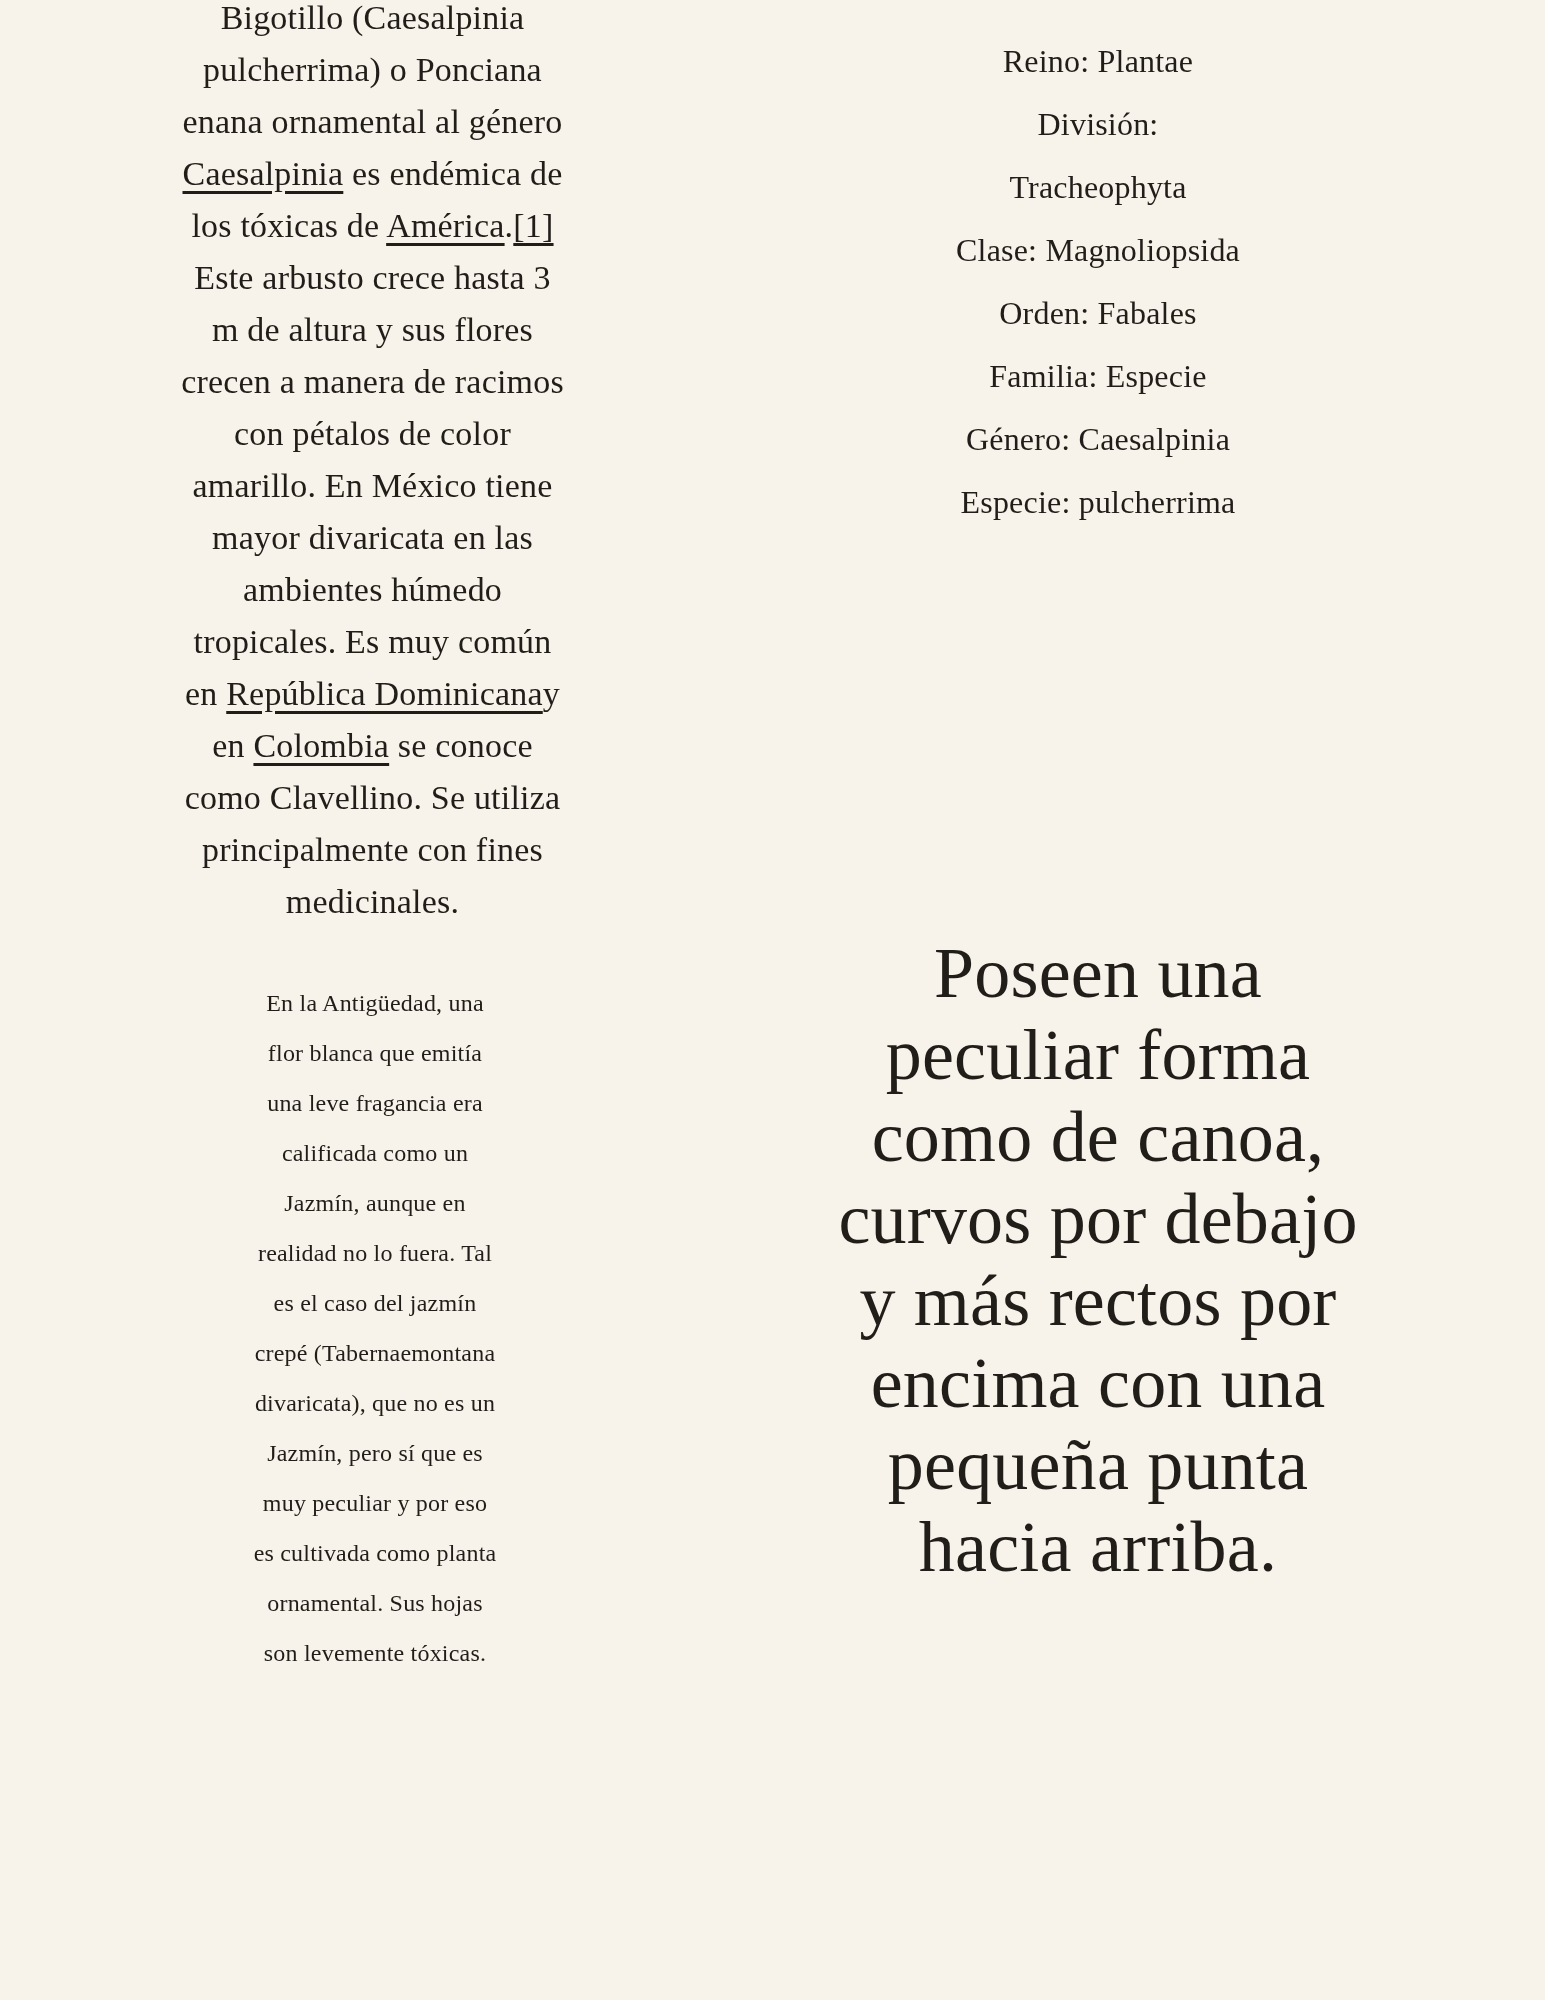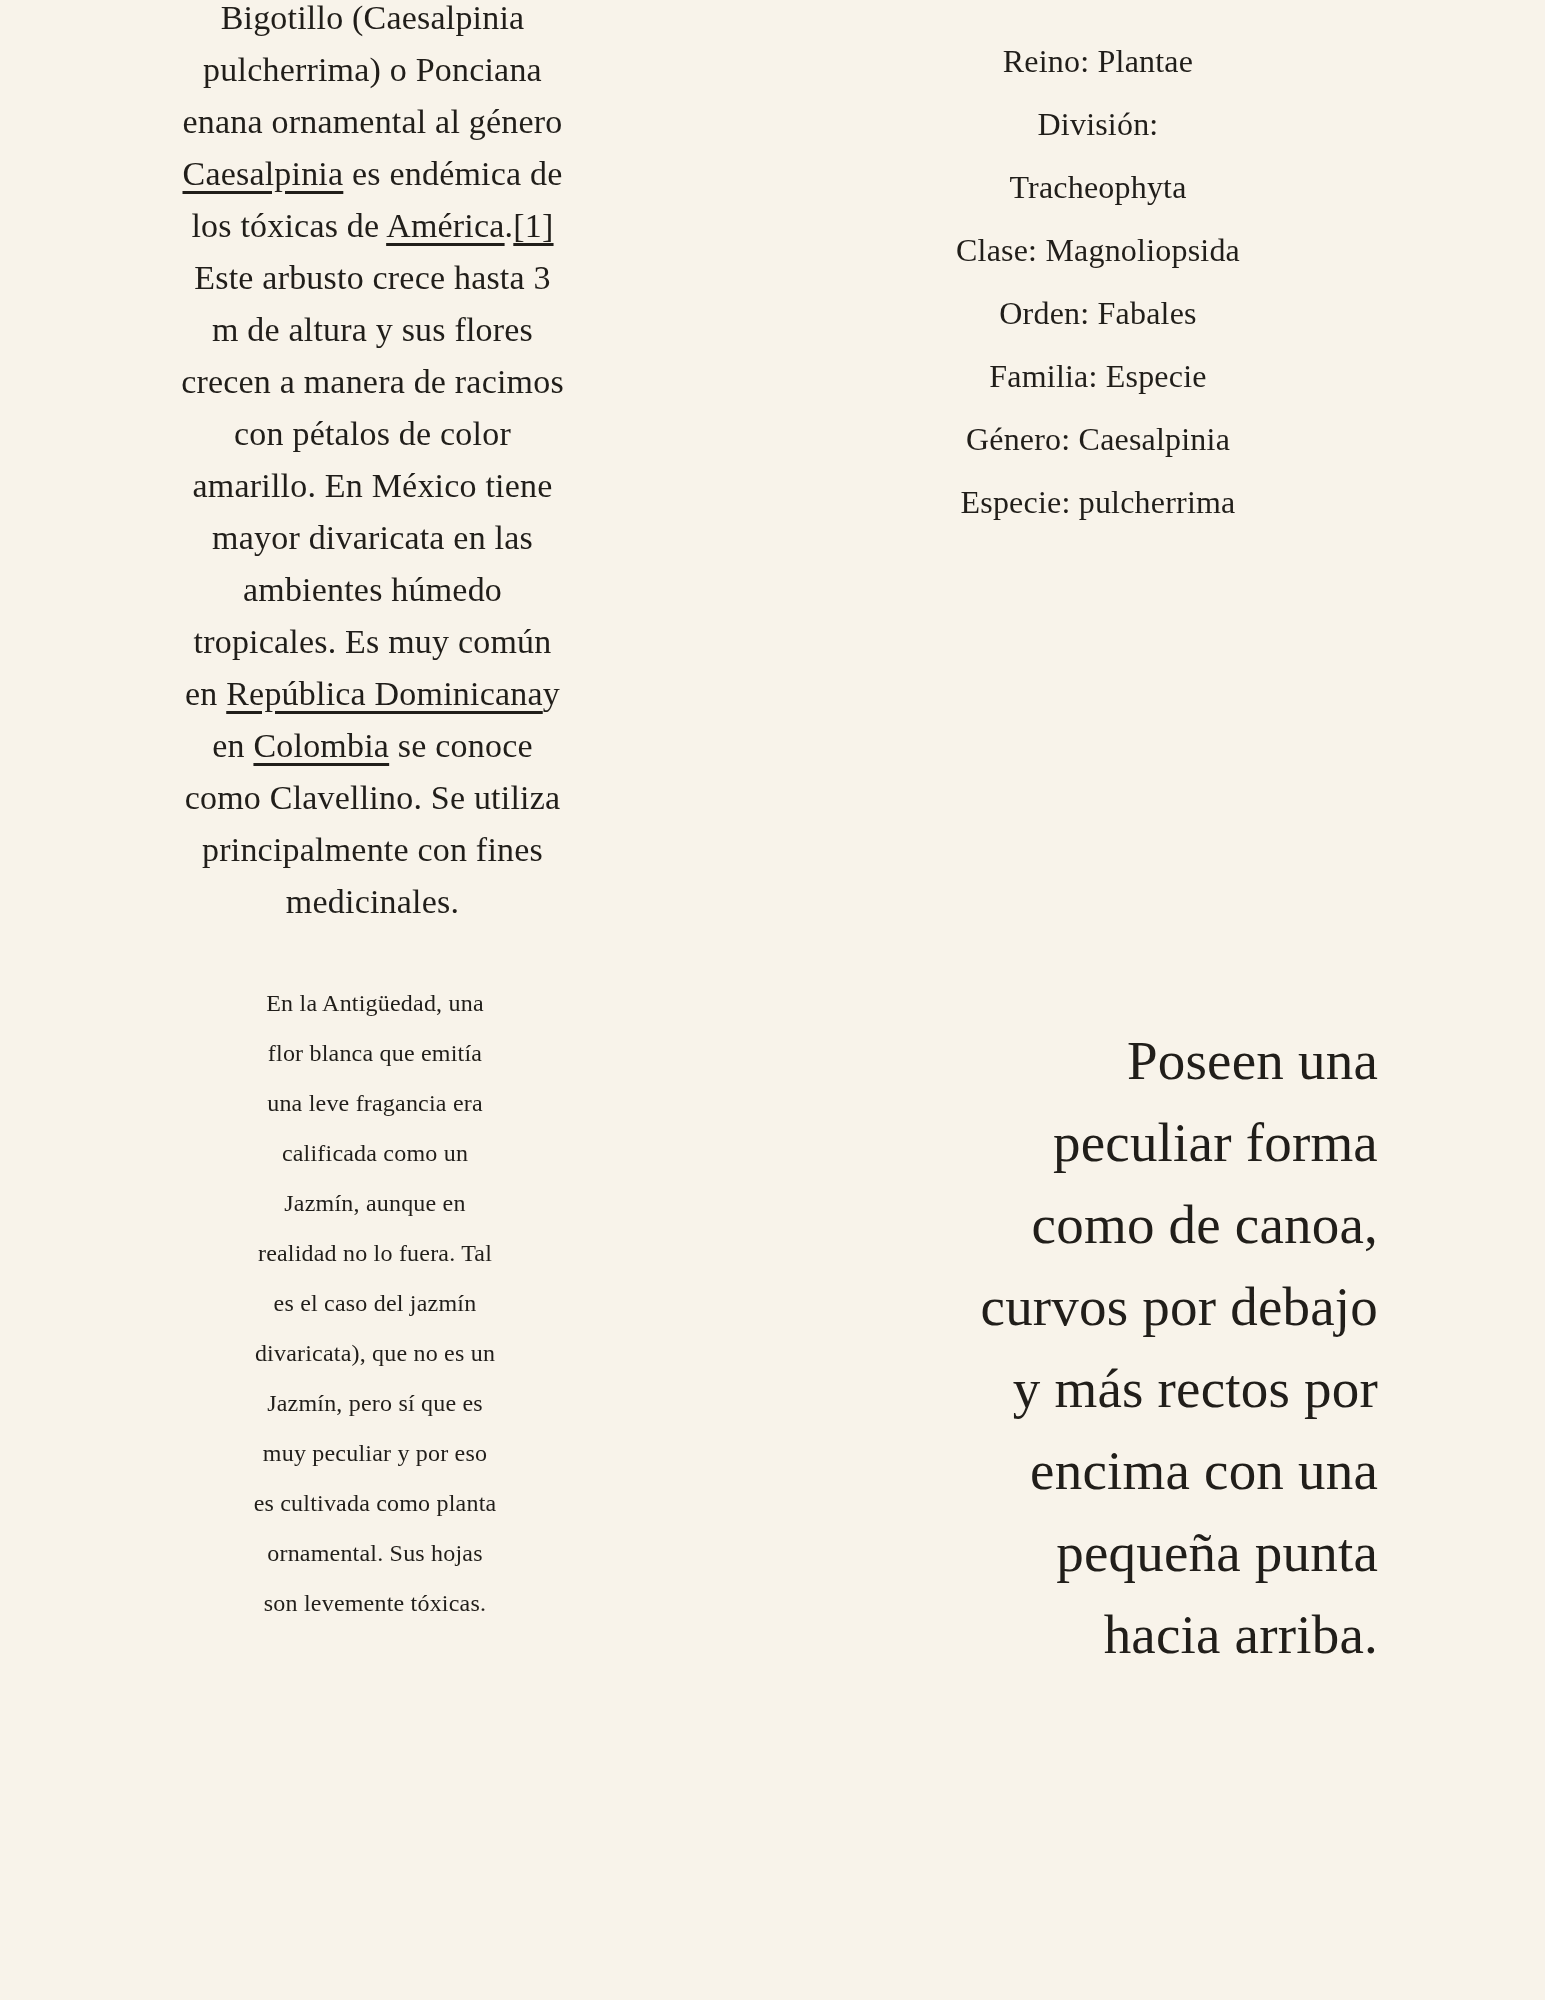--- a/index.html
+++ b/index.html
@@ -38,26 +38,25 @@
   .taxonomy {
     left: 818px;
     top: 30px;
     width: 560px;
     font-size: 32px;
     line-height: 63px;
     letter-spacing: 0.2px;
   }
   .description {
     left: 818px;
-    top: 1020px;
+    top: 932px;
     width: 560px;
-    font-size: 55px;
+    font-size: 72px;
     line-height: 82px;
     letter-spacing: 0.2px;
-    text-align: right;
   }
   .line { display: block; }
   .link {
     text-decoration: underline;
     text-decoration-thickness: 3px;
     text-underline-offset: 6px;
     color: inherit;
     cursor: pointer;
   }
 </style>
@@ -86,20 +85,21 @@
   </div>
 
 <div class="textblock para-2">
     <span class="line"><span>En la Antigüedad, una</span></span>
     <span class="line"><span>flor blanca que emitía</span></span>
     <span class="line"><span>una leve fragancia era</span></span>
     <span class="line"><span>calificada como un</span></span>
     <span class="line"><span>Jazmín, aunque en</span></span>
     <span class="line"><span>realidad no lo fuera. Tal</span></span>
     <span class="line"><span>es el caso del jazmín</span></span>
+    <span class="line"><span>crepé (Tabernaemontana</span></span>
     <span class="line"><span>divaricata), que no es un</span></span>
     <span class="line"><span>Jazmín, pero sí que es</span></span>
     <span class="line"><span>muy peculiar y por eso</span></span>
     <span class="line"><span>es cultivada como planta</span></span>
     <span class="line"><span>ornamental. Sus hojas</span></span>
     <span class="line"><span>son levemente tóxicas.</span></span>
   </div>
 
 <div class="textblock taxonomy">
     <span class="line"><span>Reino: Plantae</span></span>

